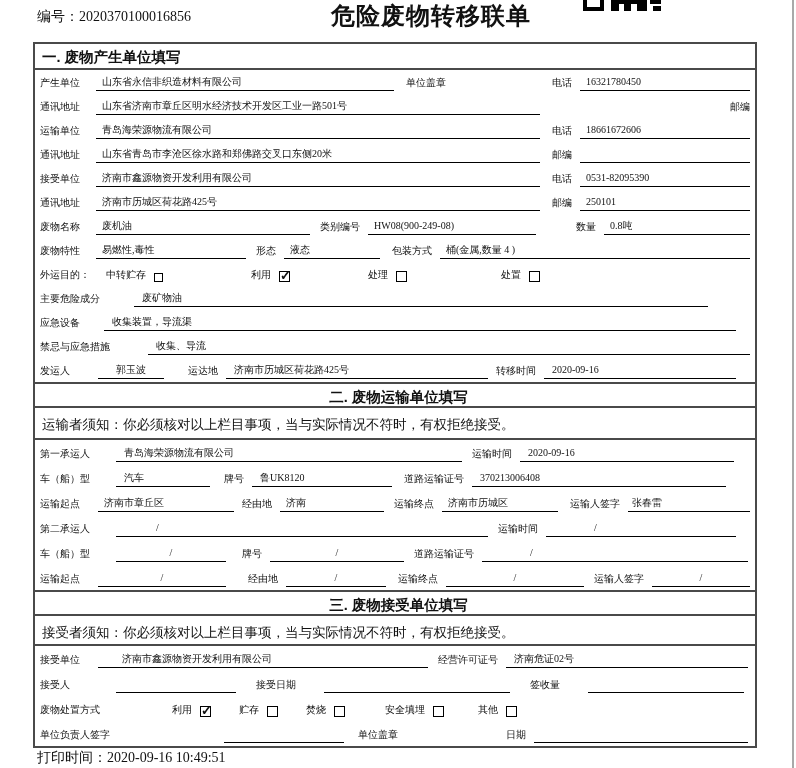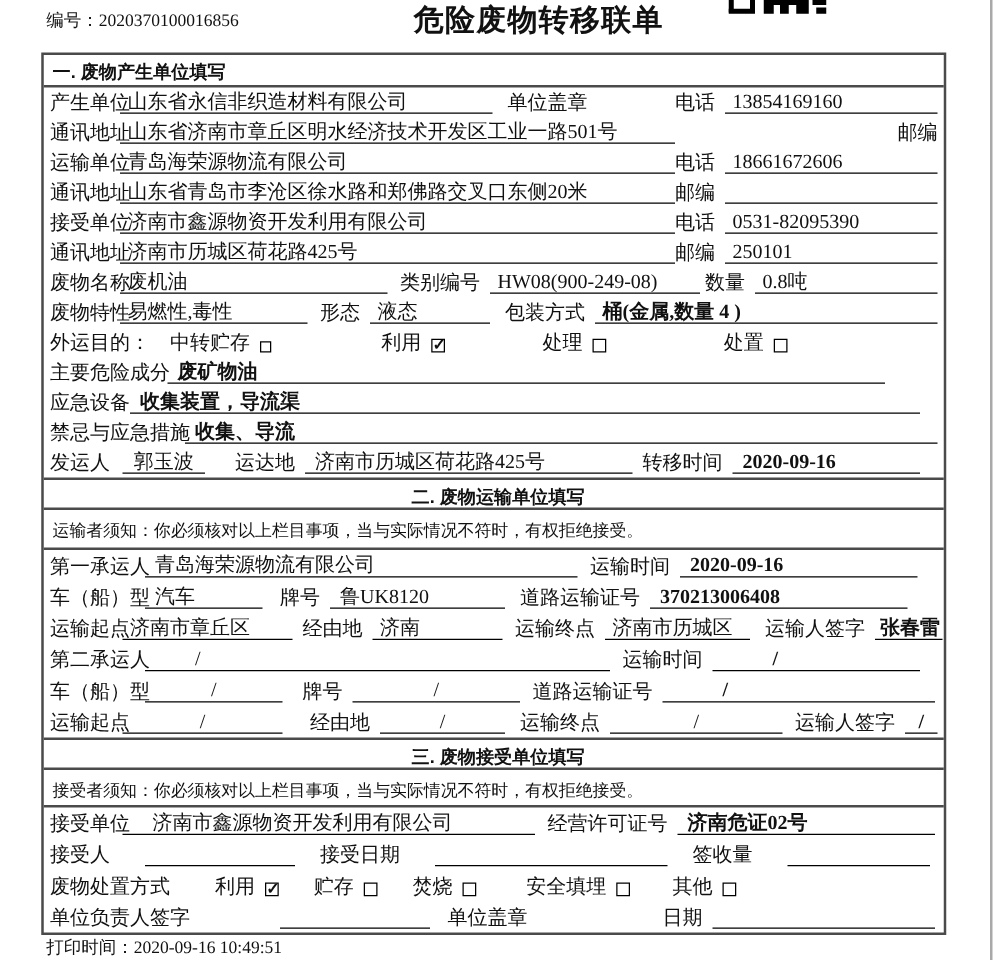--- a/index.html
+++ b/index.html
@@ -13,25 +13,25 @@
   .qr i { position:absolute; background:#000; display:block; }
   .edge-line { position:absolute; right:2px; top:0; width:2px; height:768px; background:#a9a9a9; }
   .print-line { position:absolute; left:37px; top:749px; font-size:14px; }
 
   .form { position:absolute; left:33px; top:42px; width:724px; border:2px solid #4a4a4a; background:#fff; }
   .sec-hdr { height:26px; border-bottom:2px solid #4a4a4a; font-weight:bold; font-size:14.5px;
              font-family:"Liberation Sans","DejaVu Sans",sans-serif; padding:4px 0 1px 7px; }
   .sec-hdr.mid { border-top:2px solid #4a4a4a;text-align:center; }
   .notice-row { height:32px; border-bottom:2px solid #4a4a4a; font-size:13.5px; padding:8px 0 0 7px; white-space:nowrap; }
   .row { display:flex; align-items:flex-end; height:24px; padding:0 5px 3px 5px;
-         font-size:16px; line-height:16px; white-space:nowrap; overflow:hidden; }
+         font-size:10px; line-height:16px; white-space:nowrap; overflow:hidden; }
   .sec2 .row, .sec3 .row { height:25px; }
   .lbl { flex:none; }
   .u { border-bottom:1px solid #000; flex:none; padding:0 2px 0 6px; min-height:17px; }
-  .u.grow { flex:1 1 auto;font-weight:bold; }
+  .u.grow { flex:1 1 auto; }
   .u.ctr { text-align:center; padding:0 2px; }
   .cb { width:11px; height:11px; border:1px solid #000; flex:none; position:relative; margin-bottom:1px; }
   .cb.sm { width:9px; height:9px; }
   .cb[data-checked="true"]::after { content:"✓"; position:absolute; left:0px; top:-4px; font-size:13px; font-weight:bold; }
 </style>
 </head>
 <body>
 
 <div class="serial">
   <span>编号：</span><span>2020370100016856</span>
@@ -53,21 +53,21 @@
 
 <div class="form">
 
   <div class="sec-hdr">一. 废物产生单位填写</div>
 
   <div class="row">
     <span class="lbl" style="width:56px">产生单位</span>
     <span class="u" style="width:298px">山东省永信非织造材料有限公司</span>
     <span class="lbl" style="margin-left:12px">单位盖章</span>
     <span class="lbl" style="margin-left:auto">电话</span>
-    <span class="u" style="width:170px;margin-left:8px">13854169160</span>
+    <span class="u" style="width:170px;margin-left:8px">16321780450</span>
   </div>
 
   <div class="row">
     <span class="lbl" style="width:56px">通讯地址</span>
     <span class="u" style="width:444px">山东省济南市章丘区明水经济技术开发区工业一路501号</span>
     <span class="lbl" style="margin-left:auto">邮编</span>
   </div>
 
   <div class="row">
     <span class="lbl" style="width:56px">运输单位</span>

